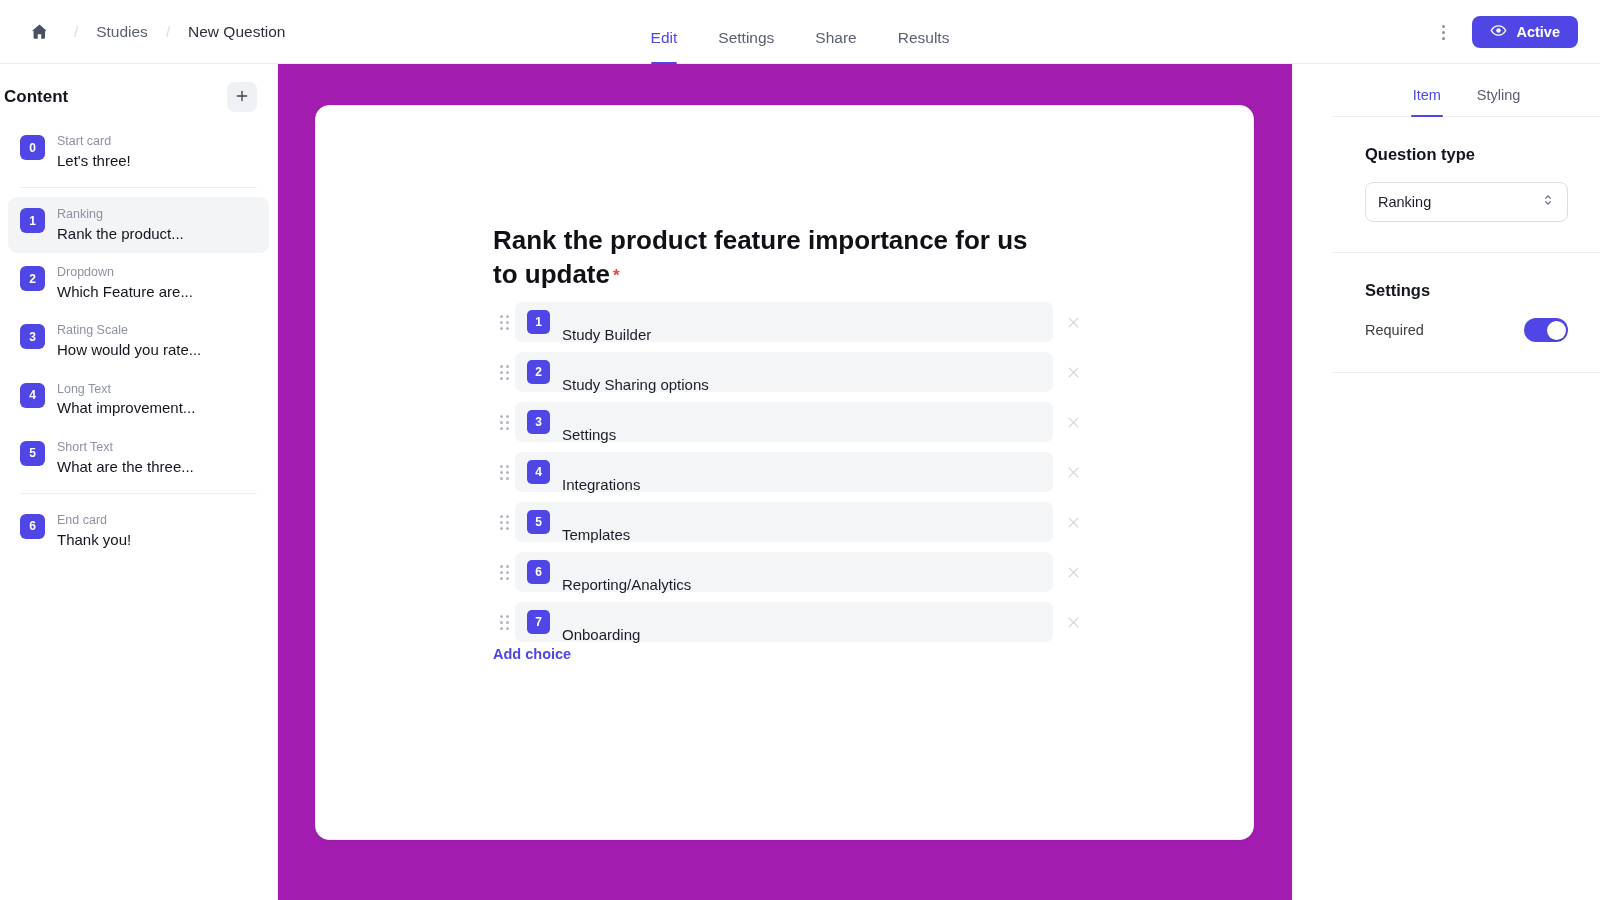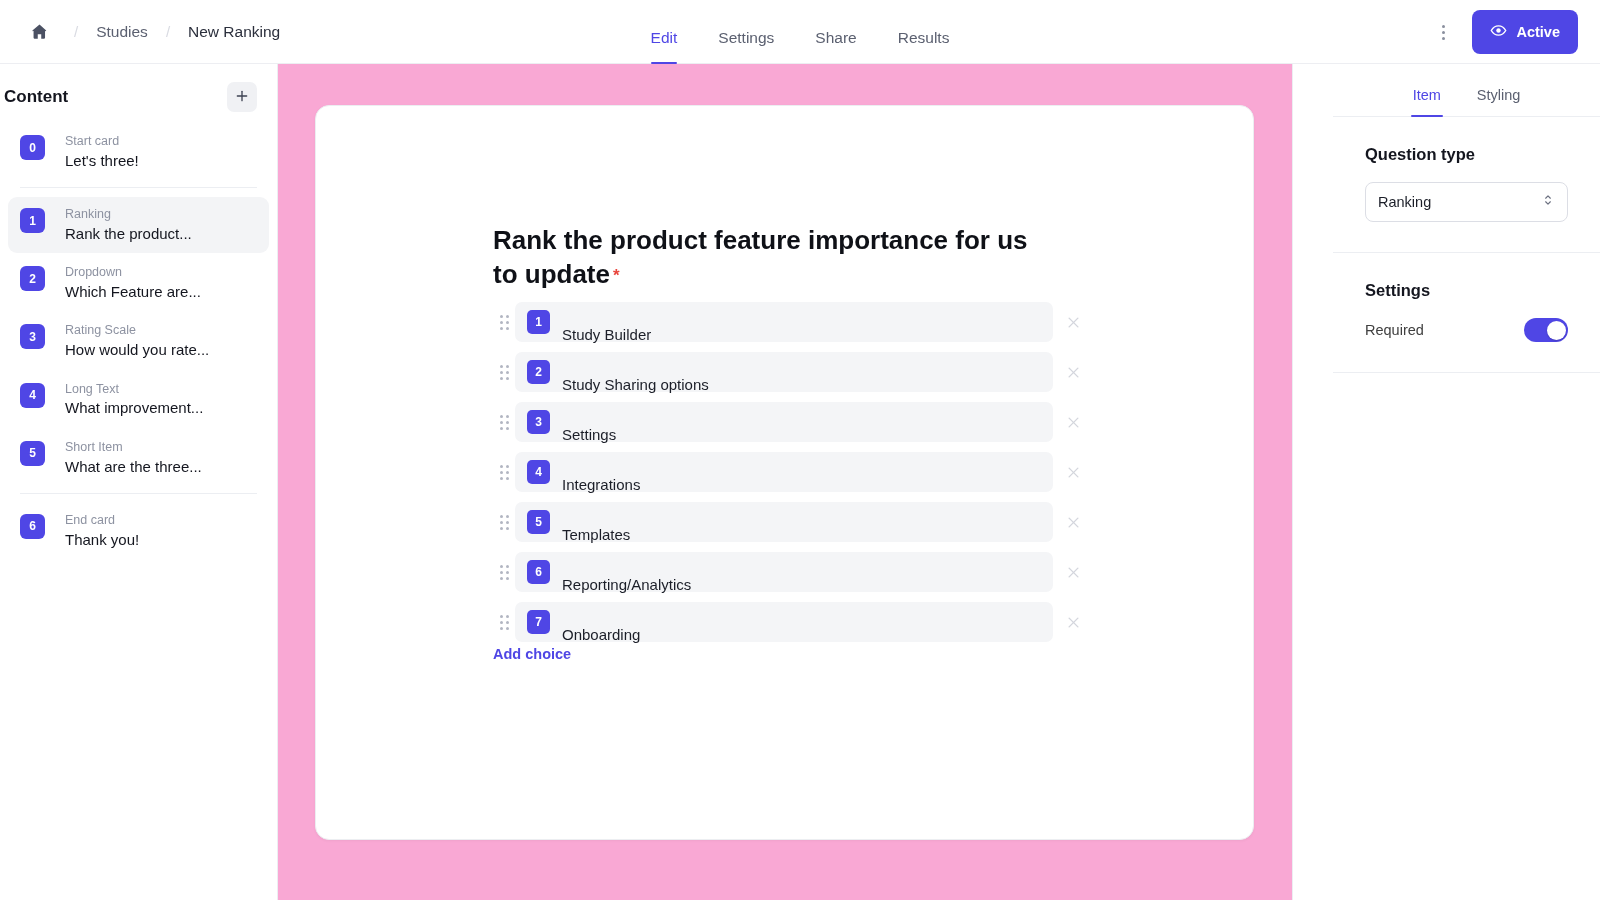--- a/index.html
+++ b/index.html
@@ -55,21 +55,21 @@
     display: flex; align-items: center; gap: 14px;
   }
   .kebab {
     width: 30px; height: 30px; border-radius: 6px; cursor: pointer;
     display: flex; flex-direction: column; align-items: center; justify-content: center; gap: 3px;
   }
   .kebab i { width: 3px; height: 3px; border-radius: 50%; background: #8a8f9e; display: block; }
   .active-btn {
     display: flex; align-items: center; gap: 9px;
     background: #4f46e5; color: #fff;
-    height: 44px; padding: 0 18px; border-radius: 8px;
+    height: 32px; padding: 0 18px; border-radius: 8px;
     font-size: 14.5px; font-weight: 600; cursor: pointer;
     border: none;
   }
 
   
   .sidebar {
     position: absolute; left: 0; top: 64px;
     width: 278px; height: 836px;
     background: #ffffff;
     border-right: 1px solid #eceef2;
@@ -94,33 +94,33 @@
   }
   .sb-item.selected { background: #f3f4f6; }
   .sb-badge {
     flex: 0 0 auto;
     width: 25px; height: 25px; border-radius: 6px;
     background: #4f46e5; color: #fff;
     font-size: 12px; font-weight: 600;
     display: flex; align-items: center; justify-content: center;
     margin-top: 2px;
   }
-  .sb-texts { display: flex; flex-direction: column; gap: 1px; min-width: 0; margin-left: 8px; }
+  .sb-texts { display: flex; flex-direction: column; gap: 1px; min-width: 0; }
   .sb-type { font-size: 12.5px; color: #8d92a1; line-height: 1.35; }
   .sb-label {
     font-size: 15px; color: #14161f; line-height: 1.35;
     white-space: nowrap; overflow: hidden; text-overflow: ellipsis;
   }
   .sb-divider { height: 1px; background: #eceef2; margin: 7px 12px 9px 12px; }
 
   
   .canvas {
     position: absolute; left: 278px; top: 64px;
     width: 1014px; height: 836px;
-    background: #f9a8d4;
+    background: #a21caf;
     overflow: hidden;
   }
   .card {
     position: absolute; left: 37px; top: 41px;
     width: 939px; height: 735px;
     background: #ffffff;
     border: 1px solid #eceef1;
     border-radius: 14px;
     box-shadow: 0 1px 3px rgba(16,18,28,0.045);
   }
@@ -210,21 +210,21 @@
     <div class="home-btn">
       <span>
         <svg width="19" height="19" viewBox="0 0 24 24" fill="#4b5163">
             <path d="M12 3.2 3.4 10.4c-.3.2-.4.6-.2.9.2.3.6.4.9.2l.4-.3V20c0 .55.45 1 1 1h4.3v-5.6h4.4V21H18c.55 0 1-.45 1-1v-8.8l.4.3c.3.2.7.1.9-.2.2-.3.1-.7-.2-.9L12 3.2z"></path>
           </svg>
       </span>
     </div>
     <span class="crumb-sep">/</span>
     <span class="crumb-link">Studies</span>
     <span class="crumb-sep">/</span>
-    <span class="crumb-current">New Ranking</span>
+    <span class="crumb-current">New Question</span>
   </div>
 
   <div class="maintabs">
     <div class="tab active">Edit</div>
     <div class="tab">Settings</div>
     <div class="tab">Share</div>
     <div class="tab">Results</div>
   </div>
 
   <div class="topright">
@@ -297,21 +297,21 @@
       <div class="sb-badge">4</div>
       <div class="sb-texts">
         <div class="sb-type">Long Text</div>
         <div class="sb-label">What improvement...</div>
       </div>
     </div>
 
     <div class="sb-item">
       <div class="sb-badge">5</div>
       <div class="sb-texts">
-        <div class="sb-type">Short Item</div>
+        <div class="sb-type">Short Text</div>
         <div class="sb-label">What are the three...</div>
       </div>
     </div>
 
     <div class="sb-divider"></div>
 
     <div class="sb-item">
       <div class="sb-badge">6</div>
       <div class="sb-texts">
         <div class="sb-type">End card</div>

